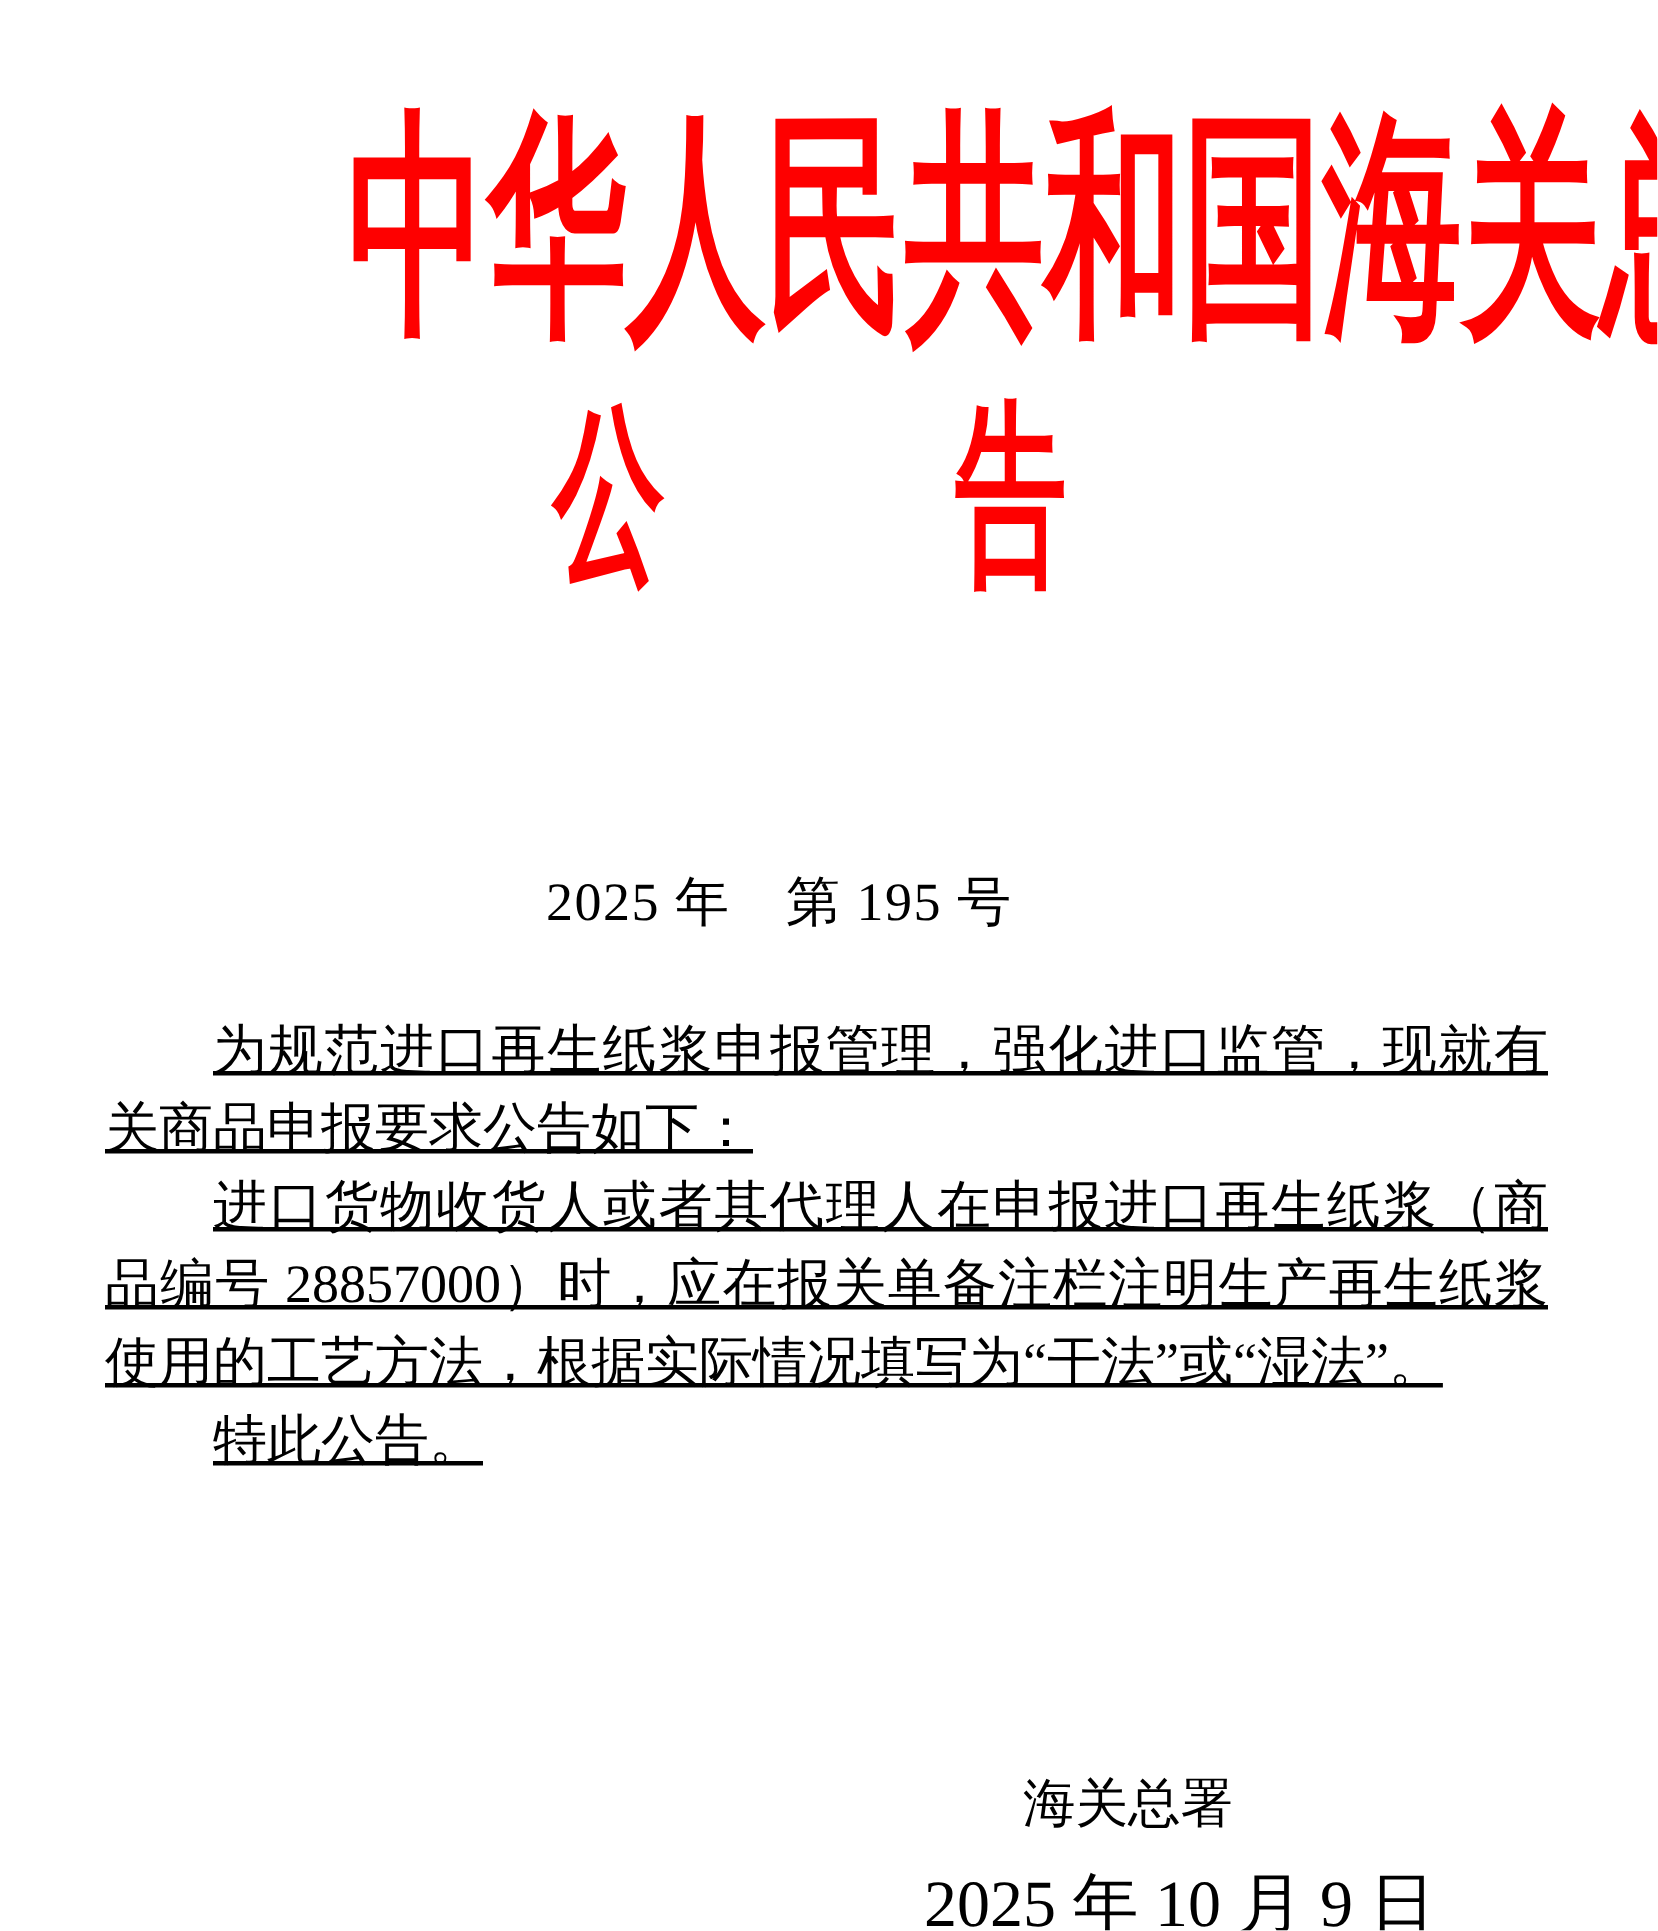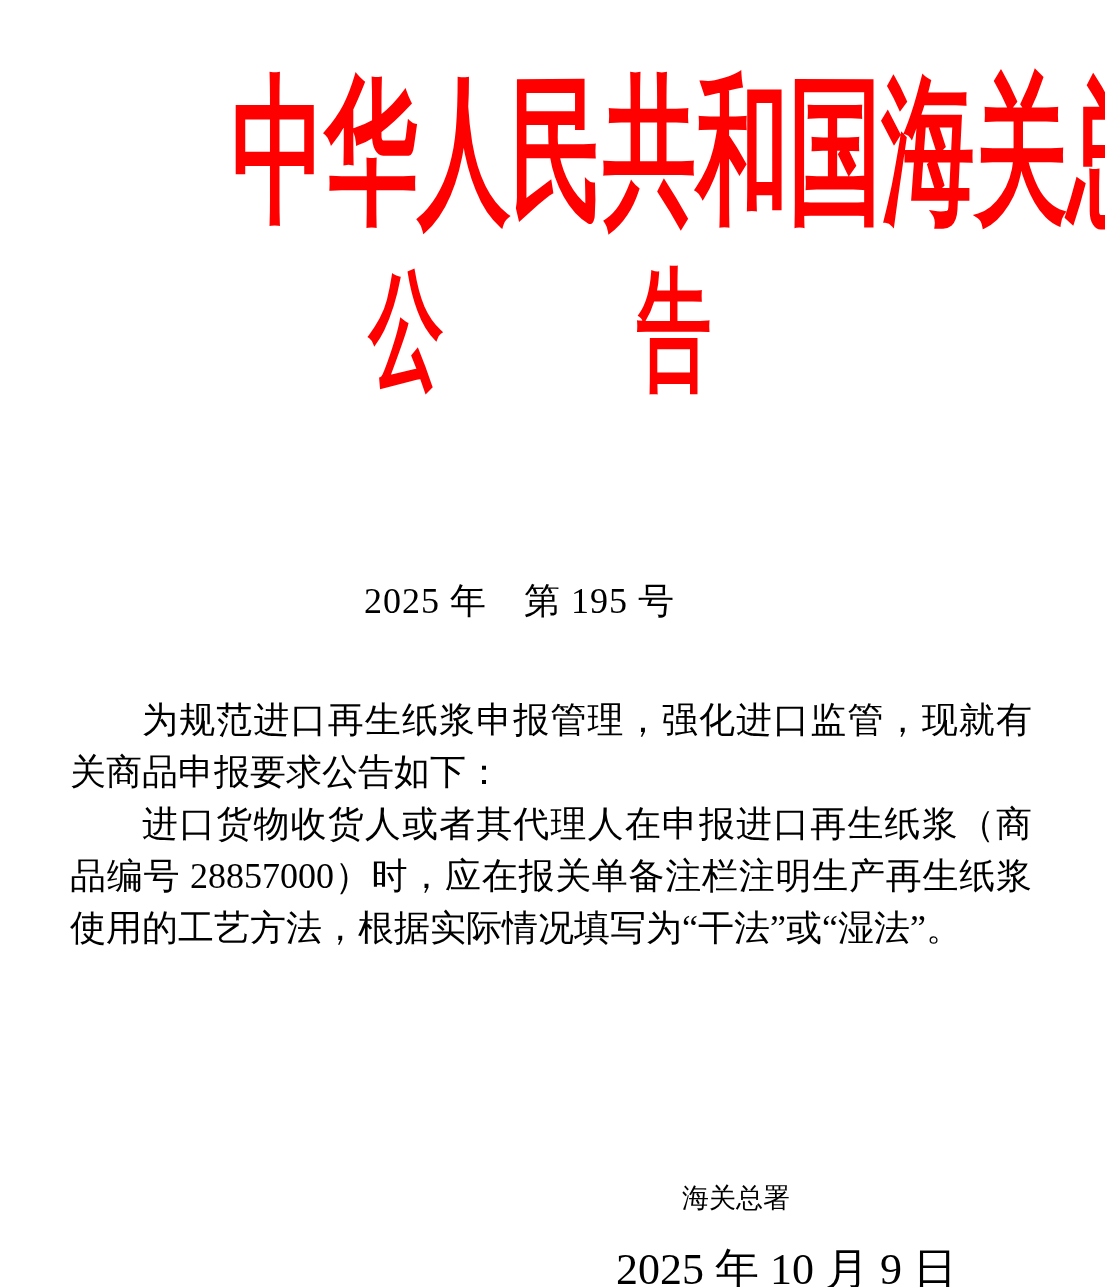--- a/index.html
+++ b/index.html
@@ -72,38 +72,39 @@
     line-height: 1.2;
     letter-spacing: 1px;
     transform: translateX(-33px);
     white-space: nowrap;
   }
 
   
   .body-text {
     position: absolute;
     left: 70px;
-    top: 694px;
+    top: 674px;
     width: 962px;
     font-size: 36px;
     line-height: 52px;
     text-align: justify;
     text-justify: inter-ideograph;
+    text-decoration: underline;
   }
   .body-text p {
     margin: 0;
     text-indent: 2em;
   }
 
   
   .sig-agency {
     position: absolute;
     left: 682px;
     top: 1182px;
-    font-size: 27px;
+    font-size: 35px;
     line-height: 1.2;
     white-space: nowrap;
   }
   .sig-date {
     position: absolute;
     left: 616px;
     top: 1244px;
     font-size: 44px;
     line-height: 1.2;
     white-space: nowrap;
@@ -119,19 +120,20 @@
   <div class="doc-type">
     <span class="char">公</span>
     <span class="char">告</span>
   </div>
 
   <div class="doc-number">2025 年　第 195 号</div>
 
   <div class="body-text">
     <p>为规范进口再生纸浆申报管理，强化进口监管，现就有关商品申报要求公告如下：</p>
     <p>进口货物收货人或者其代理人在申报进口再生纸浆（商品编号 28857000）时，应在报关单备注栏注明生产再生纸浆使用的工艺方法，根据实际情况填写为“干法”或“湿法”。</p>
+    <p>特此公告。</p>
   </div>
 
   <div class="sig-agency">海关总署</div>
 
   <div class="sig-date">2025 年 10 月 9 日</div>
 
 </div>
 
 </body></html>

